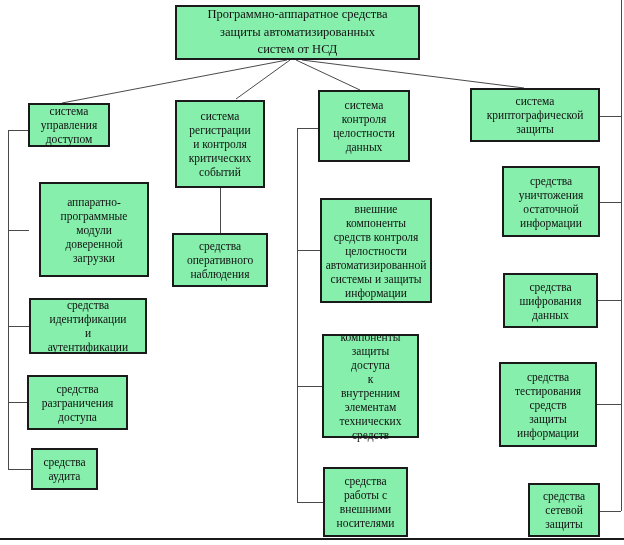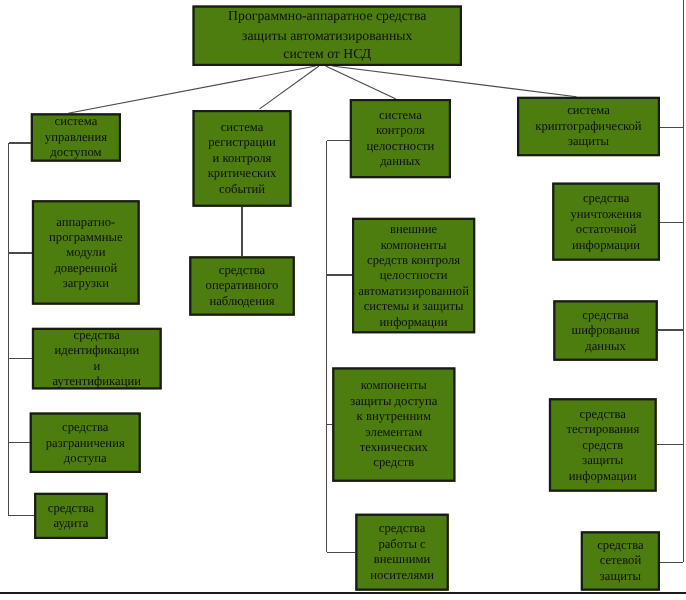--- a/index.html
+++ b/index.html
@@ -12,21 +12,21 @@
     overflow: hidden;
     font-family: "Liberation Serif", "DejaVu Serif", serif;
   }
   .lines {
     position: absolute;
     left: 0; top: 0;
   }
   .node {
     position: absolute;
     border: 2px solid #1a1a1a;
-    background: #4d7c0f;
+    background: #86efac;
     display: flex;
     align-items: center;
     justify-content: center;
     text-align: center;
     font-size: 11.5px;
     line-height: 14px;
     color: #111111;
     white-space: pre-line;
     padding: 1px 14px;
   }
@@ -82,21 +82,21 @@
     <line x1="0" y1="539" x2="624" y2="539" stroke="#1a1a1a" stroke-width="2.4" shape-rendering="crispEdges"></line>
   </svg>
 
   <div class="node root" style="left:175px; top:5px; width:245px; height:55px;">Программно-аппаратное средства
 защиты автоматизированных
 систем от НСД</div>
 
   <div class="node" style="left:28px; top:103px; width:82px; height:44px;">система
 управления
 доступом</div>
-  <div class="node" style="left:29px; top:182px; width:98px; height:95px;">аппаратно-
+  <div class="node" style="left:39px; top:182px; width:110px; height:95px;">аппаратно-
 программные
 модули
 доверенной
 загрузки</div>
   <div class="node" style="left:29px; top:298px; width:118px; height:56px;">средства
 идентификации и
 аутентификации</div>
   <div class="node" style="left:27px; top:375px; width:101px; height:55px;">средства
 разграничения
 доступа</div>
@@ -115,21 +115,21 @@
   <div class="node" style="left:318px; top:90px; width:92px; height:72px;">система
 контроля
 целостности
 данных</div>
   <div class="node" style="left:320px; top:198px; width:112px; height:105px;">внешние компоненты
 средств контроля
 целостности
 автоматизированной
 системы и защиты
 информации</div>
-  <div class="node" style="left:302px; top:334px; width:112px; height:104px;">компоненты
+  <div class="node" style="left:322px; top:334px; width:97px; height:104px;">компоненты
 защиты доступа
 к внутренним
 элементам
 технических
 средств</div>
   <div class="node" style="left:323px; top:467px; width:85px; height:70px;">средства
 работы с
 внешними
 носителями</div>
 

